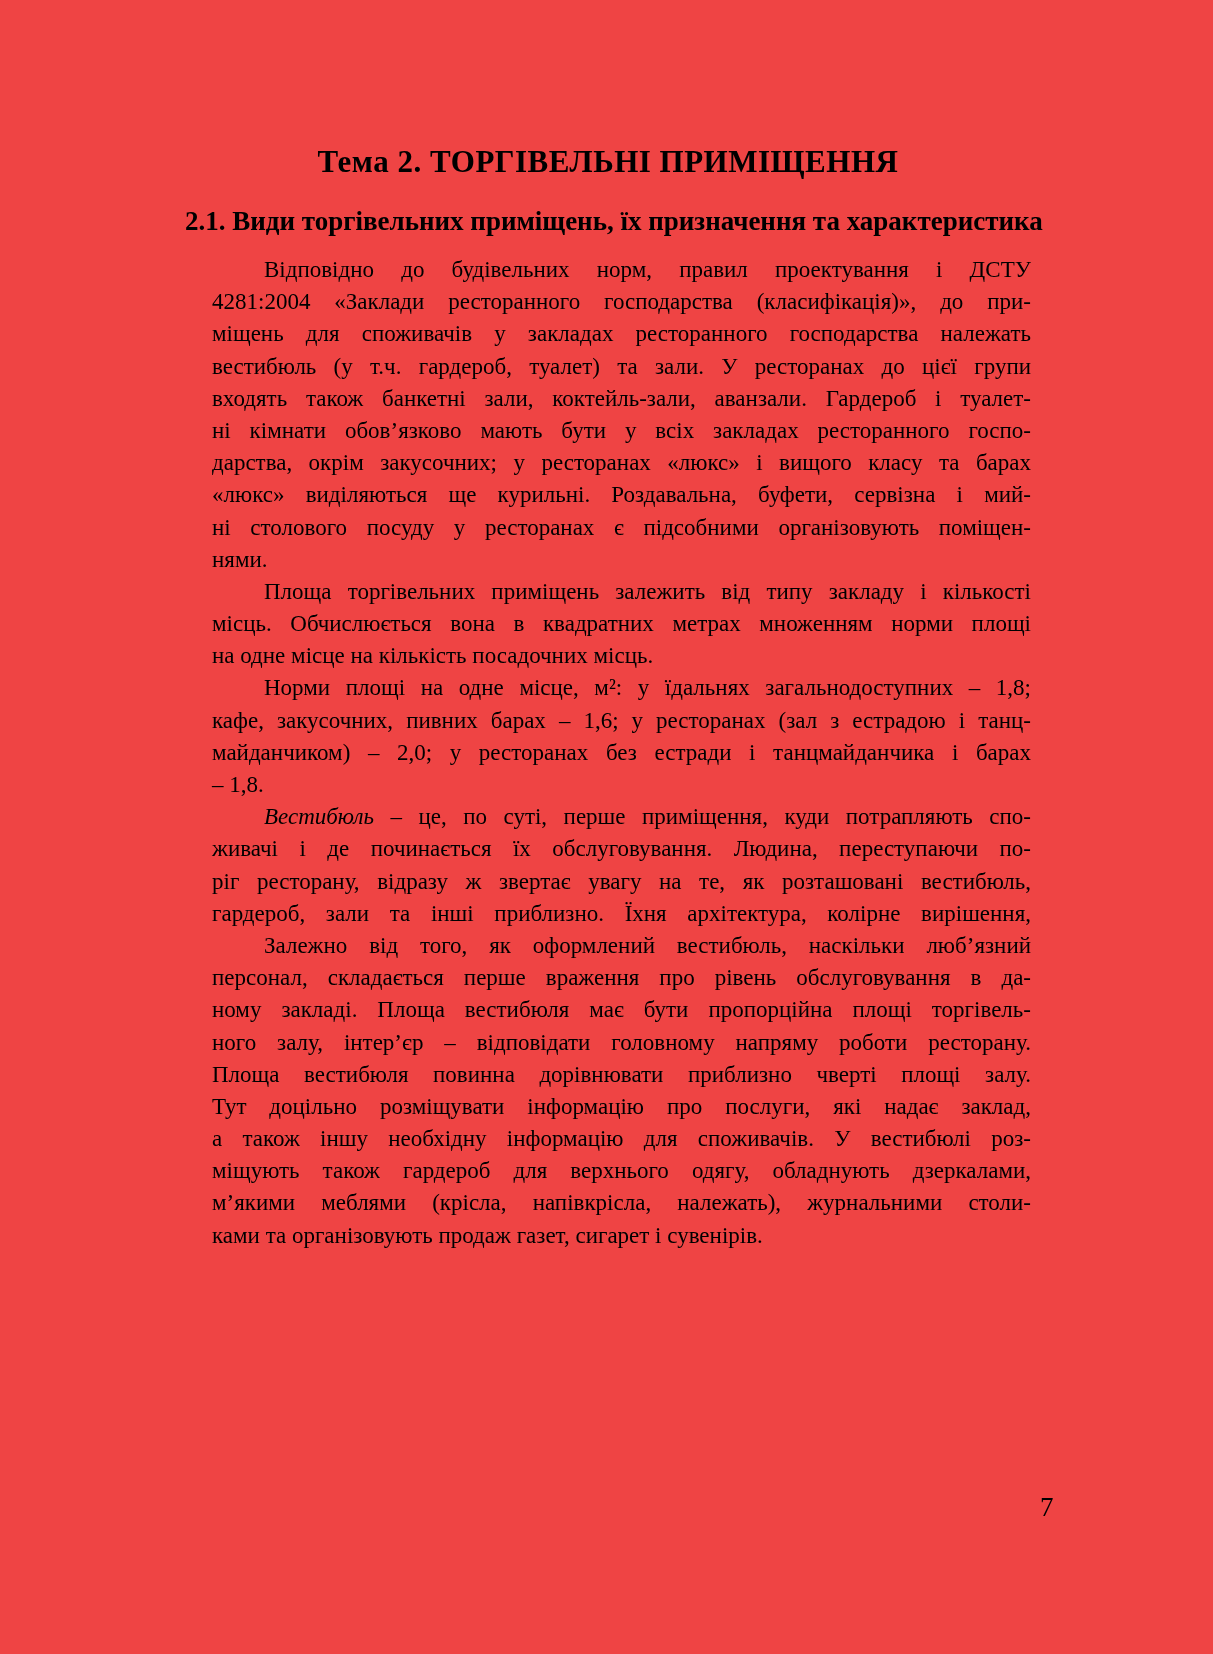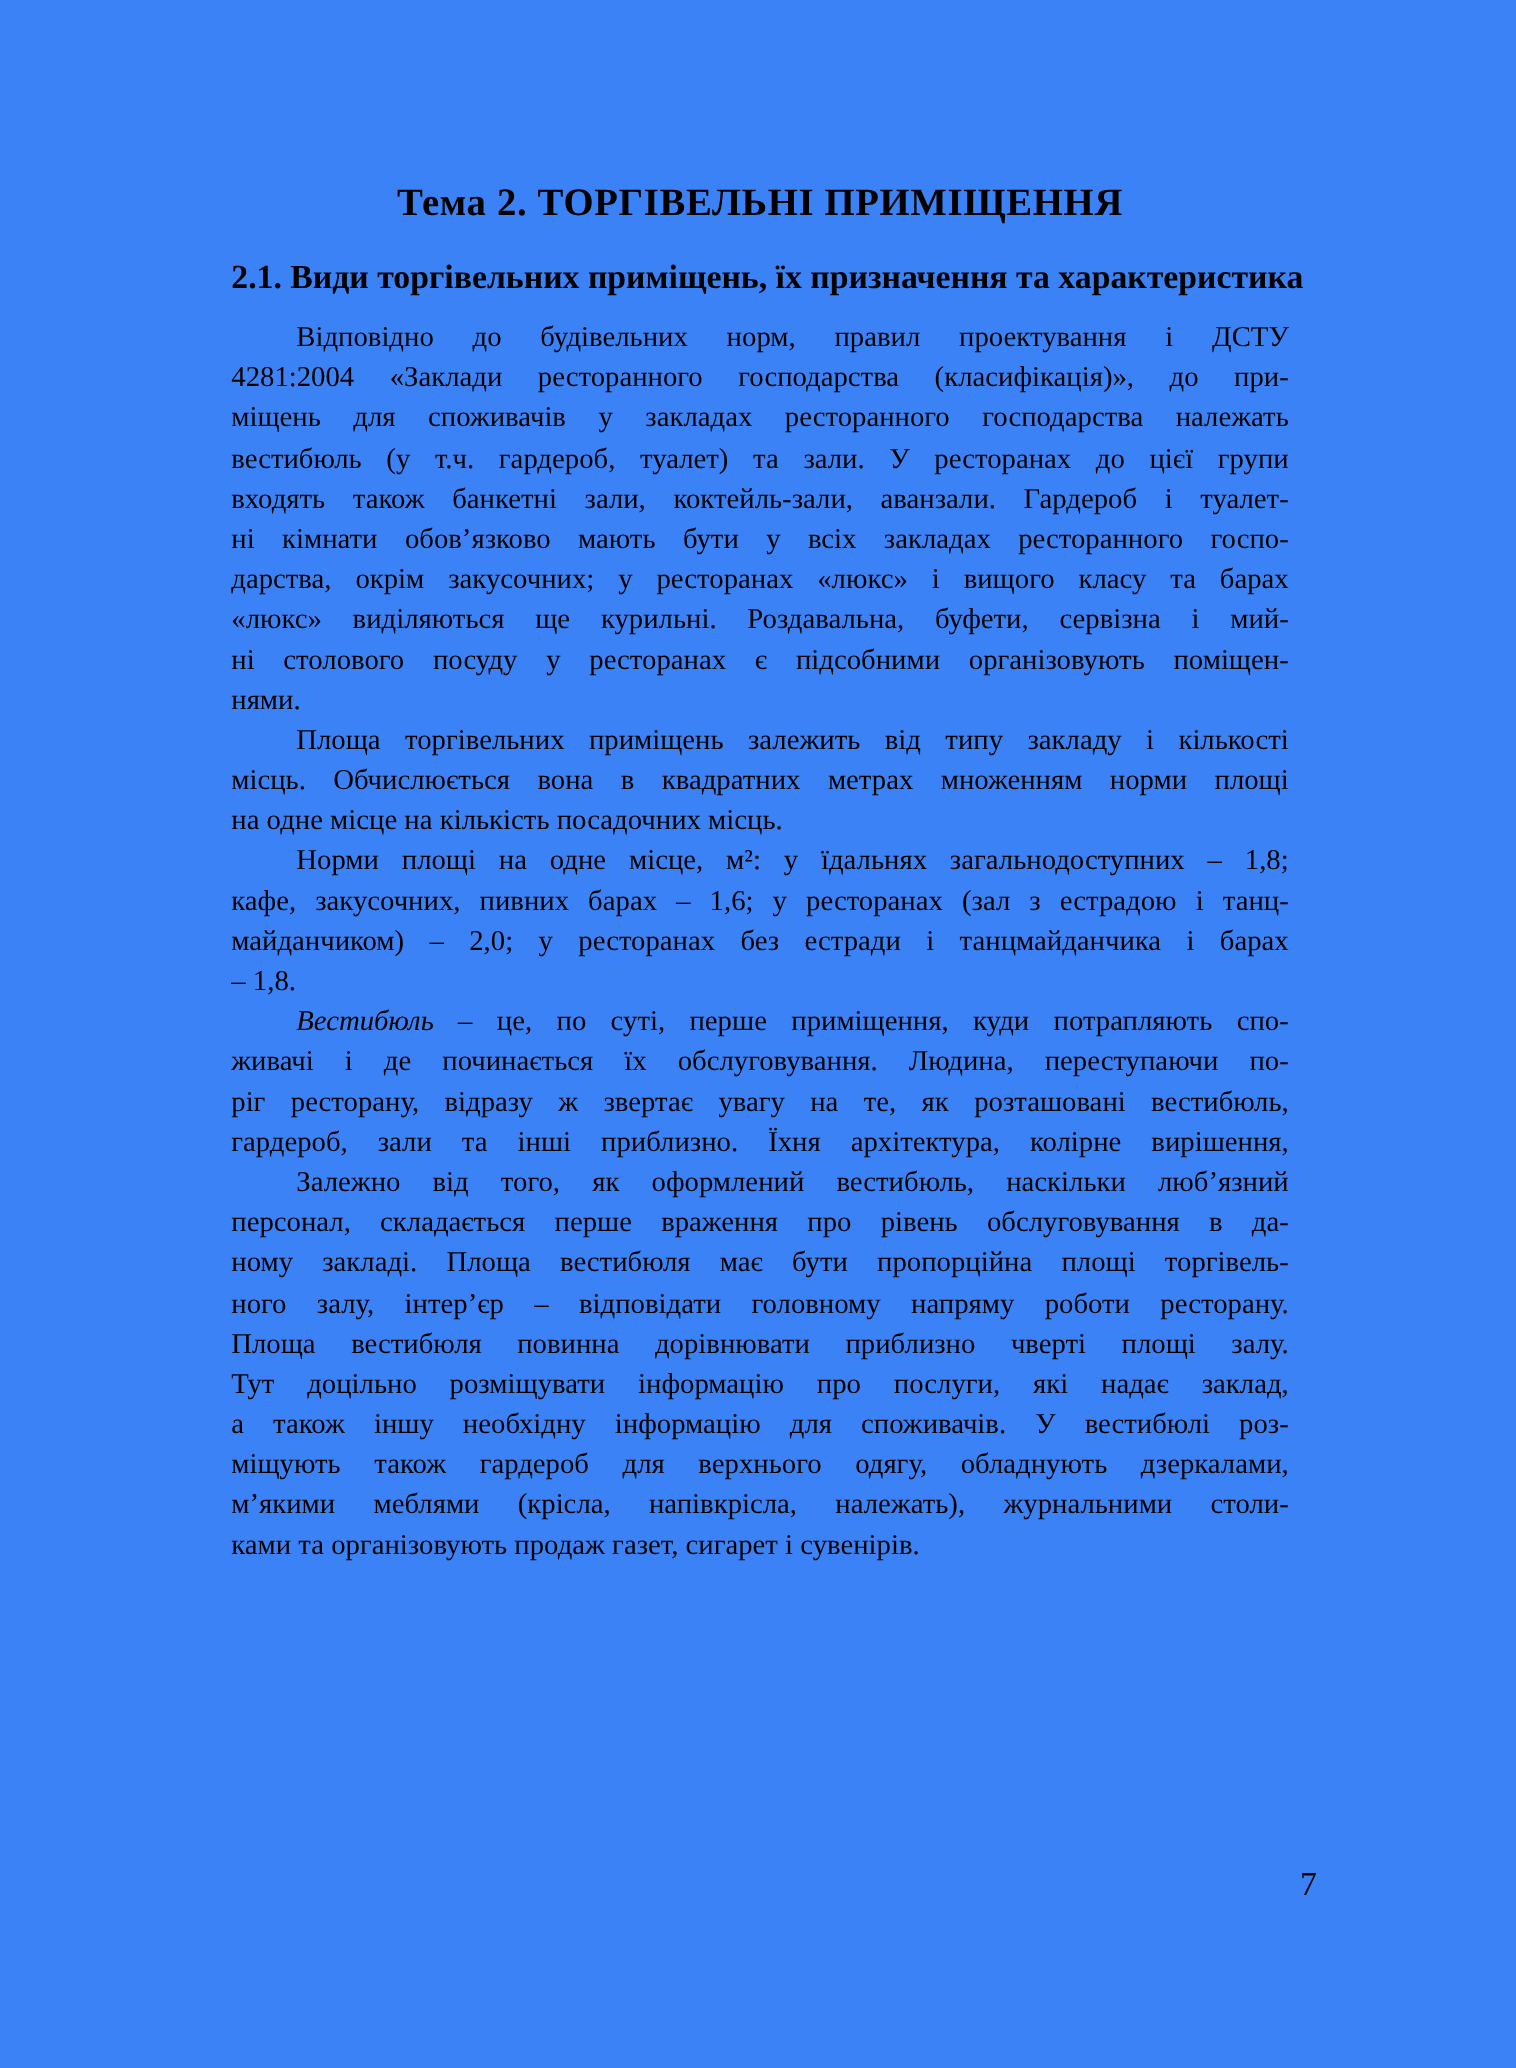--- a/index.html
+++ b/index.html
@@ -4,21 +4,21 @@
 <style>
   html, body {
     margin: 0;
     padding: 0;
     background: #ffffff;
   }
   .page {
     position: relative;
     width: 1213px;
     height: 1654px;
-    background: #3b82f6;
+    background: #ef4444;
     color: #000000;
     font-family: "Liberation Serif", "DejaVu Serif", serif;
     overflow: hidden;
   }
   .text-block {
     position: absolute;
     left: 185px;
     top: 0;
     width: 846px;
   }
@@ -49,20 +49,21 @@
     left: 0;
     width: 846px;
     font-size: 23px;
     line-height: 32.2px;
   }
   .line {
     text-align: justify;
     text-align-last: justify;
     height: 32.2px;
     overflow: visible;
+    margin-left: 27px;
   }
   .line.first {
     text-indent: 52px;
   }
   .line.last {
     text-align-last: left;
   }
   .lead-italic {
     font-style: italic;
   }

